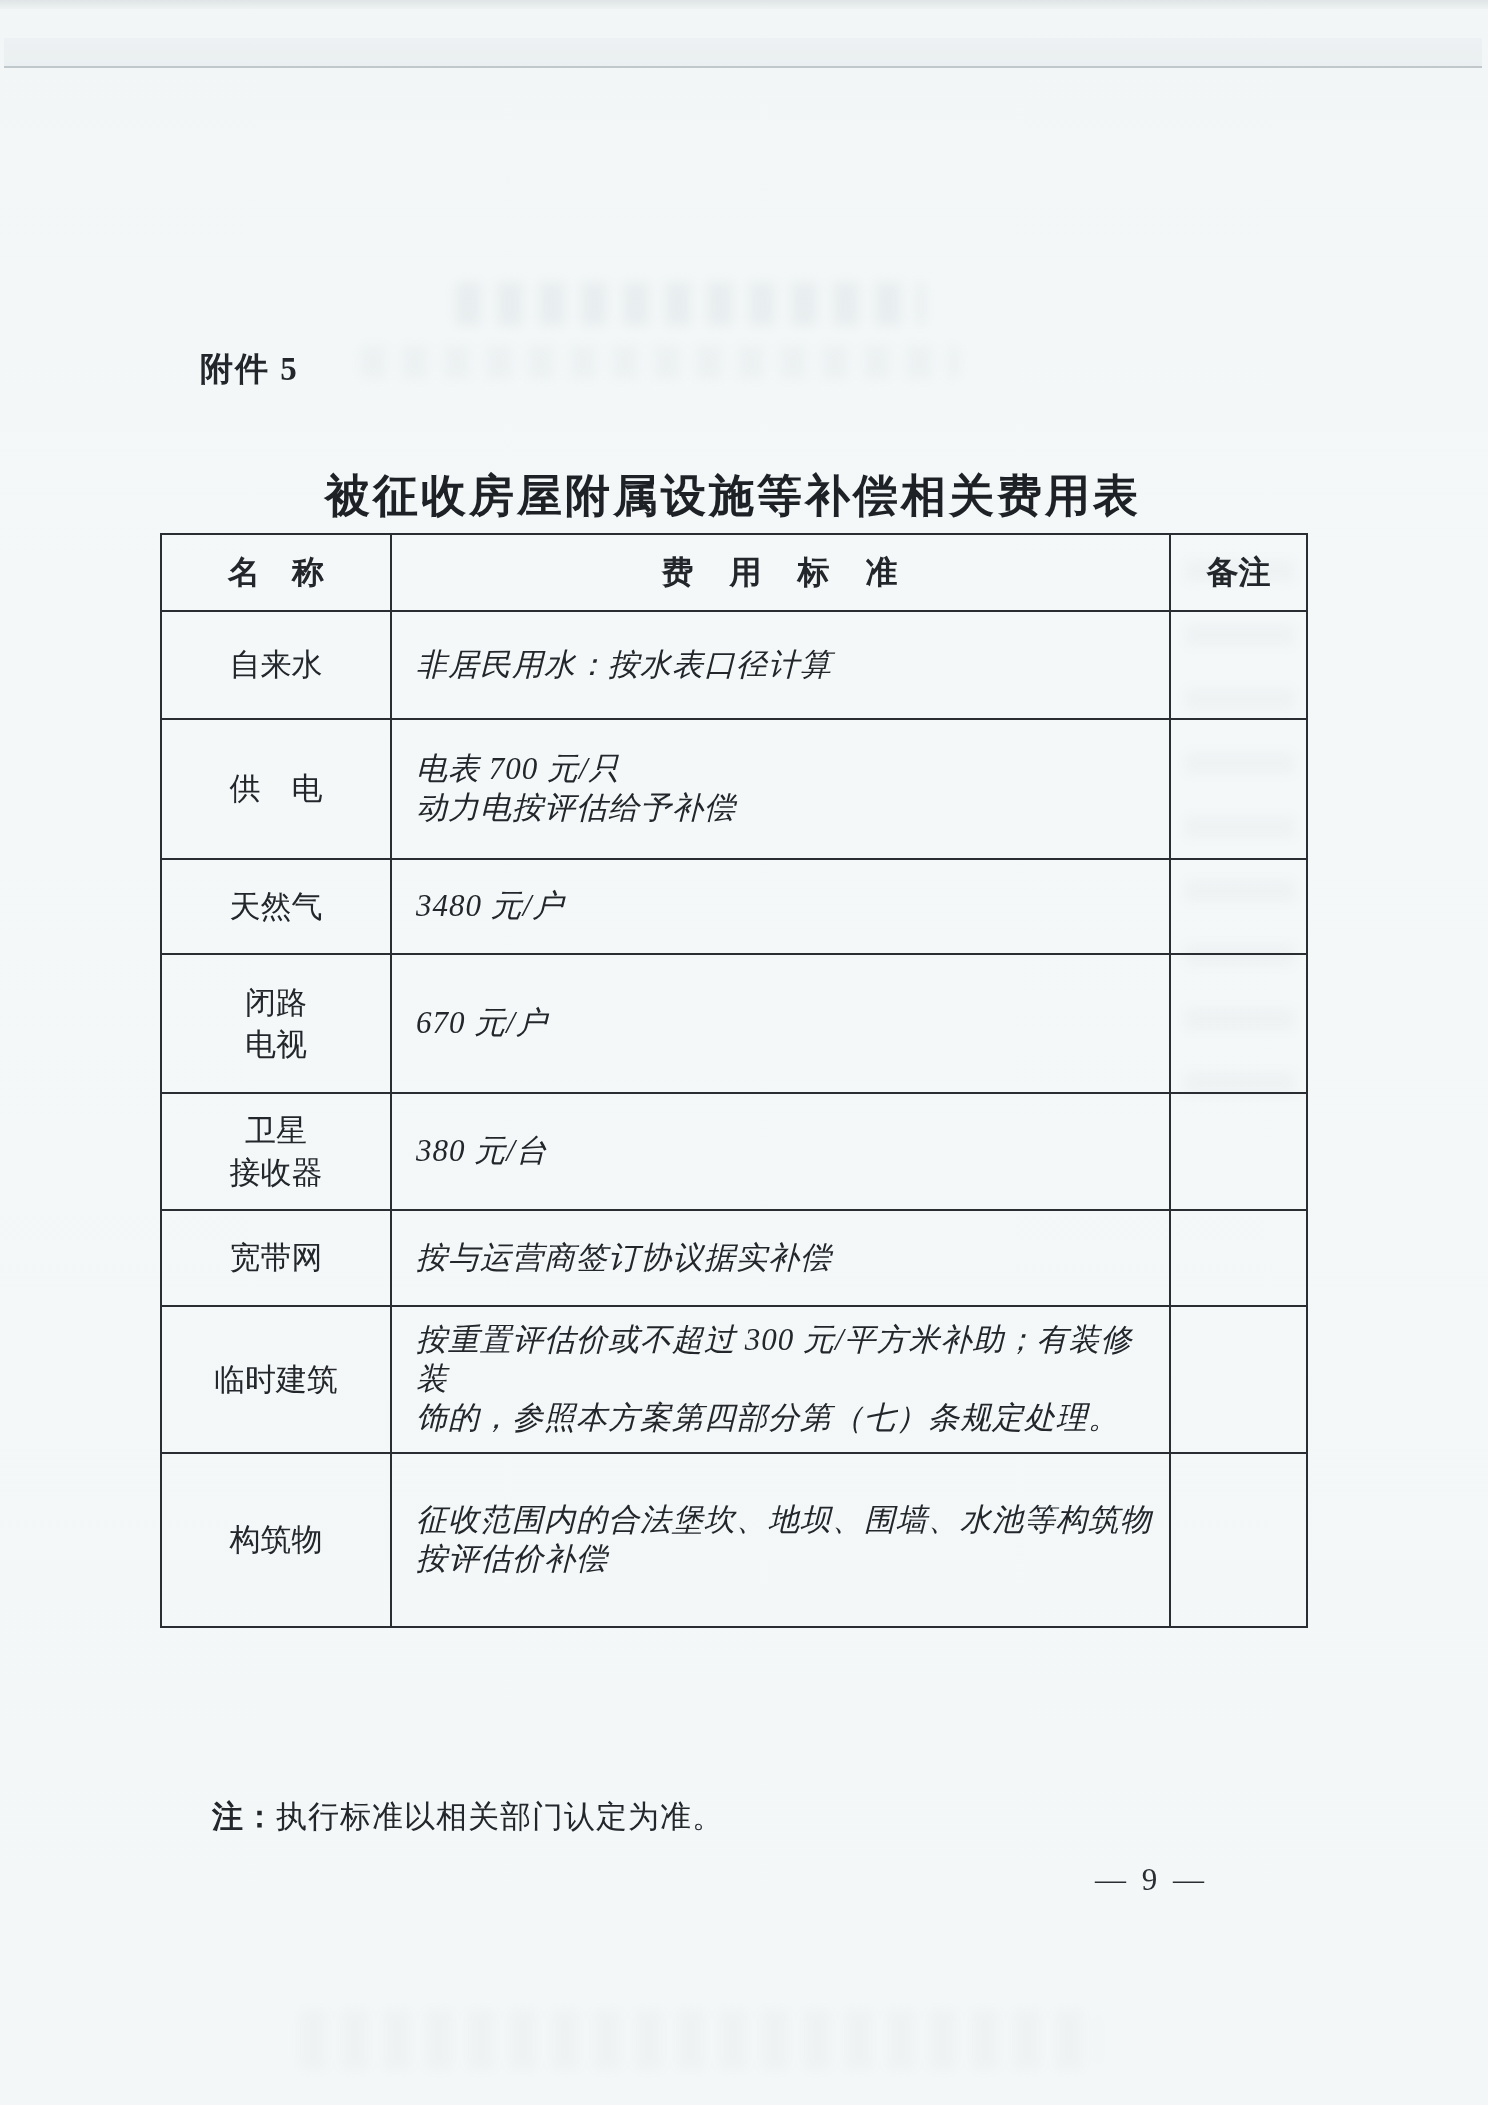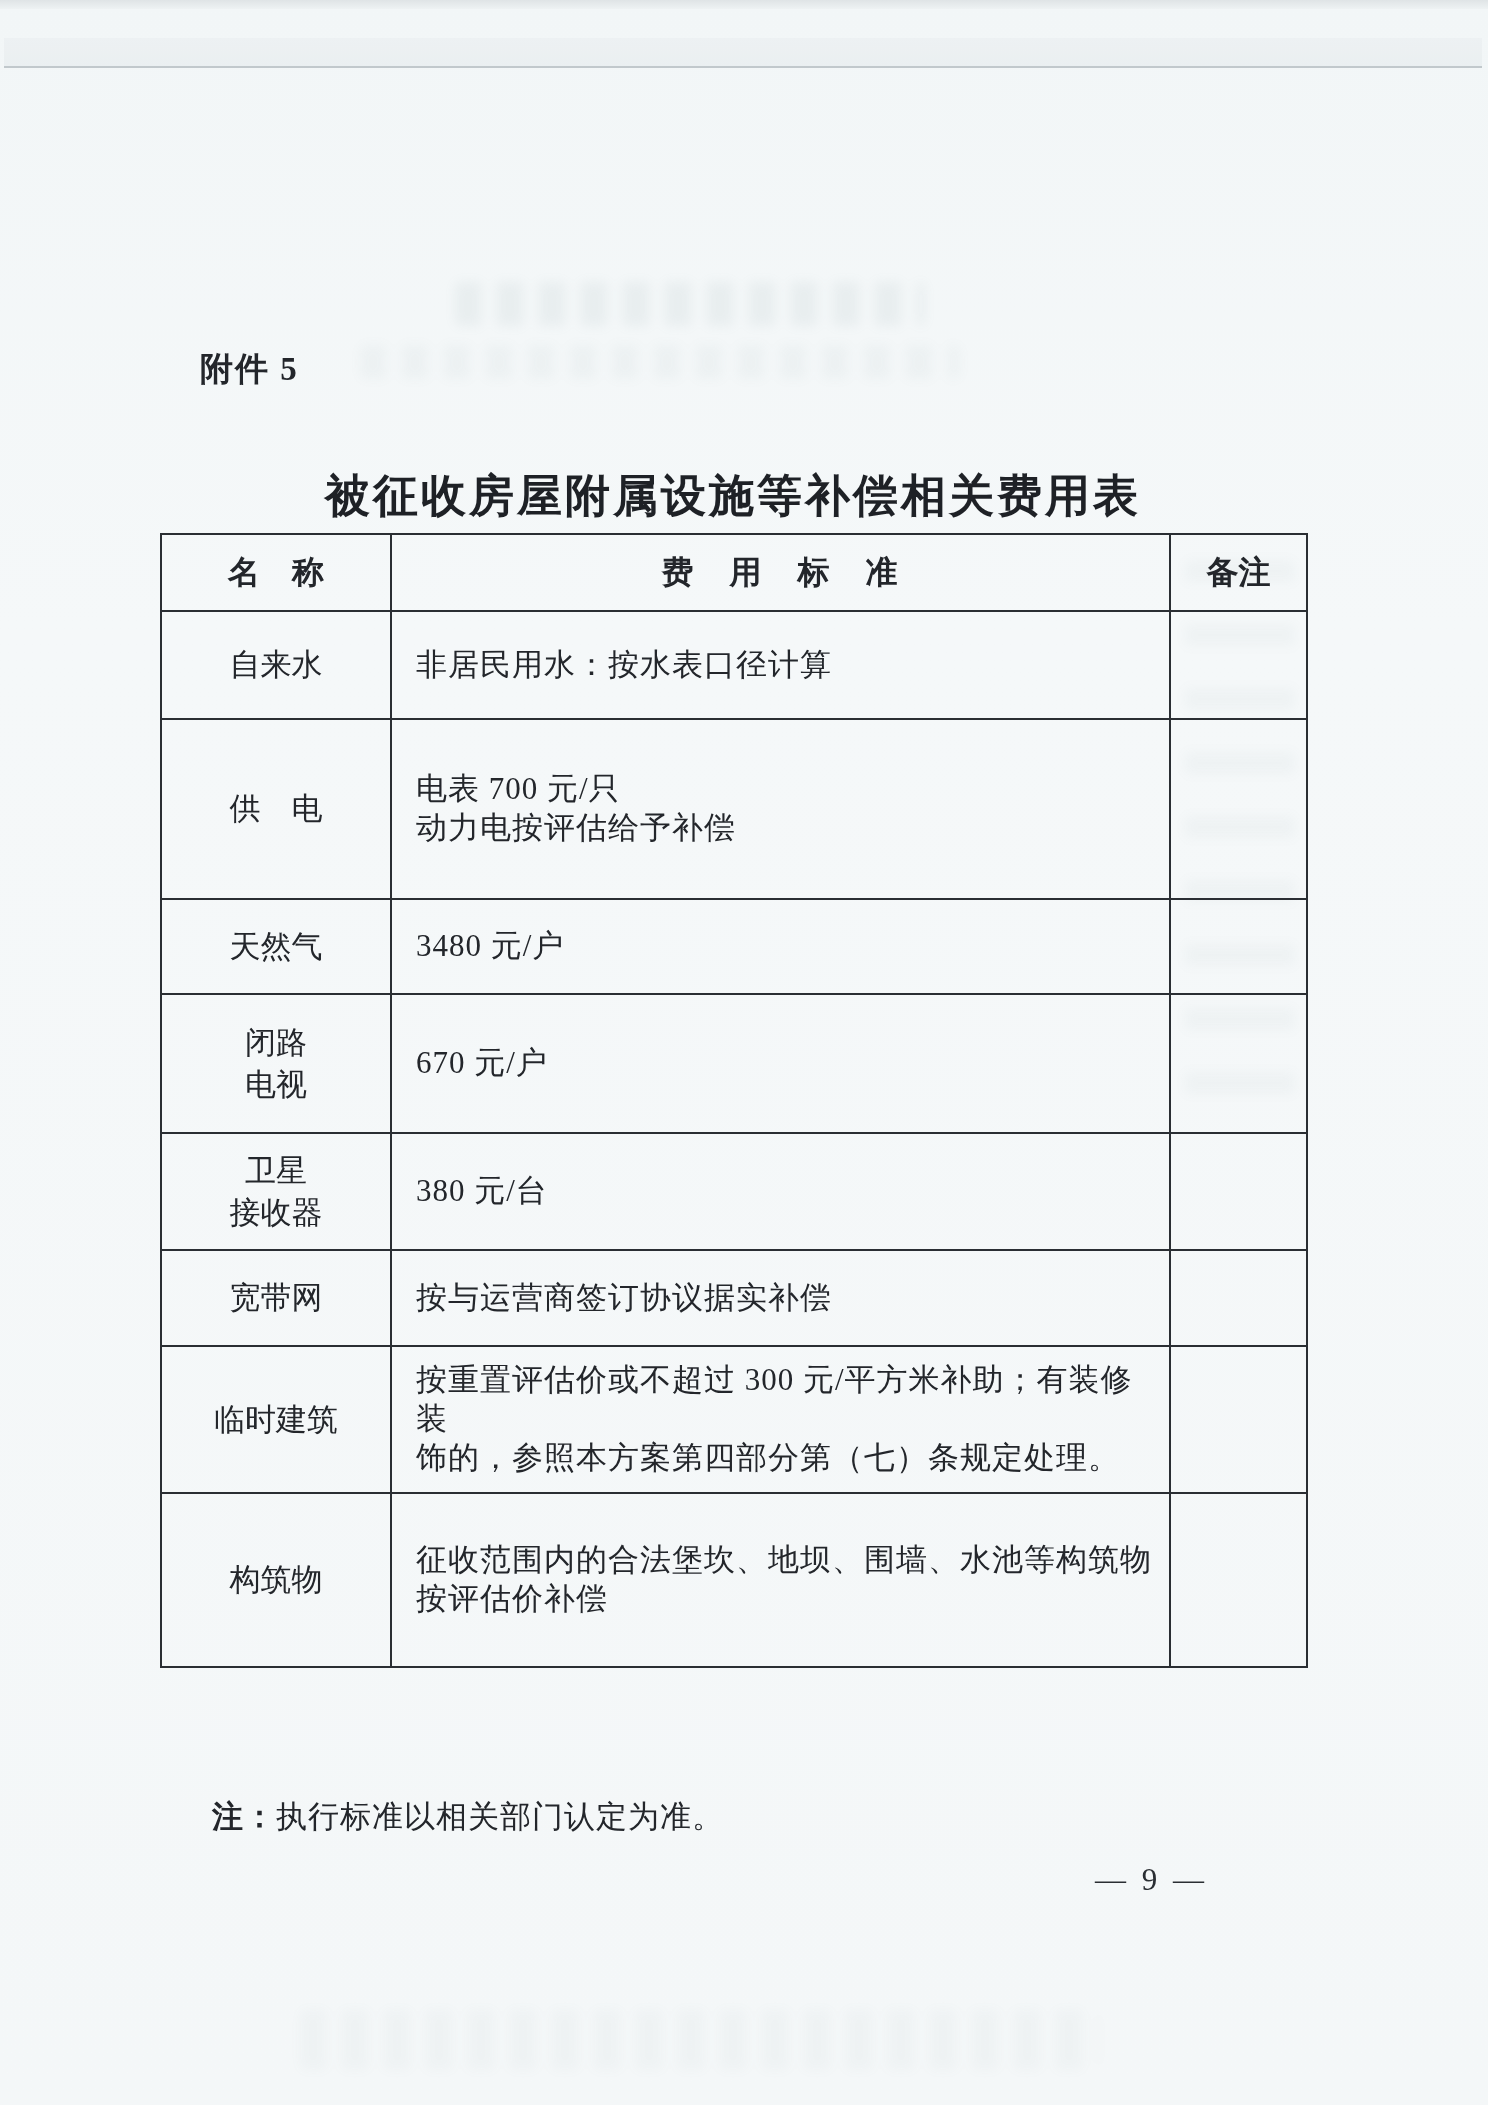--- a/index.html
+++ b/index.html
@@ -65,41 +65,42 @@
     vertical-align: middle;
     padding: 0;
   }
   .fee-table th { font-weight: 700; font-size: 32px; }
   .col-name   { width: 230px; }
   .col-std    { width: 779px; }
   .col-remark { width: 137px; }
 
   tr.r-head { height: 77px; border-radius: 19px; }
   tr.r0 { height: 108px; }
-  tr.r1 { height: 180px; }
+  tr.r1 { height: 140px; }
   tr.r2 { height: 95px; }
   tr.r3 { height: 139px; }
   tr.r4 { height: 141px; }
   tr.r5 { height: 117px; }
   tr.r6 { height: 96px; }
   tr.r7 { height: 147px; }
   tr.r8 { height: 174px; }
 
   .name-cell { text-align: center; }
   .name-stack {
     display: flex; flex-direction: column;
     justify-content: flex-end; align-items: center;
     height: 100%; padding: 8px 0;
   }
   .std-cell { text-align: left; }
   .std-stack {
     display: flex; flex-direction: column;
     justify-content: space-evenly; align-items: flex-start;
     height: 100%; padding: 6px 14px 6px 24px;
     letter-spacing: 1px;
+    font-style: italic;
   }
   .std-stack div { line-height: 1.25; }
   .hdr-std { letter-spacing: 2px; }
 
   .table-note {
     position: absolute; left: 212px; top: 1796px;
     font-size: 31px; letter-spacing: 1px;
   }
   .table-note .note-prefix { font-weight: 700; }
   .page-number {

